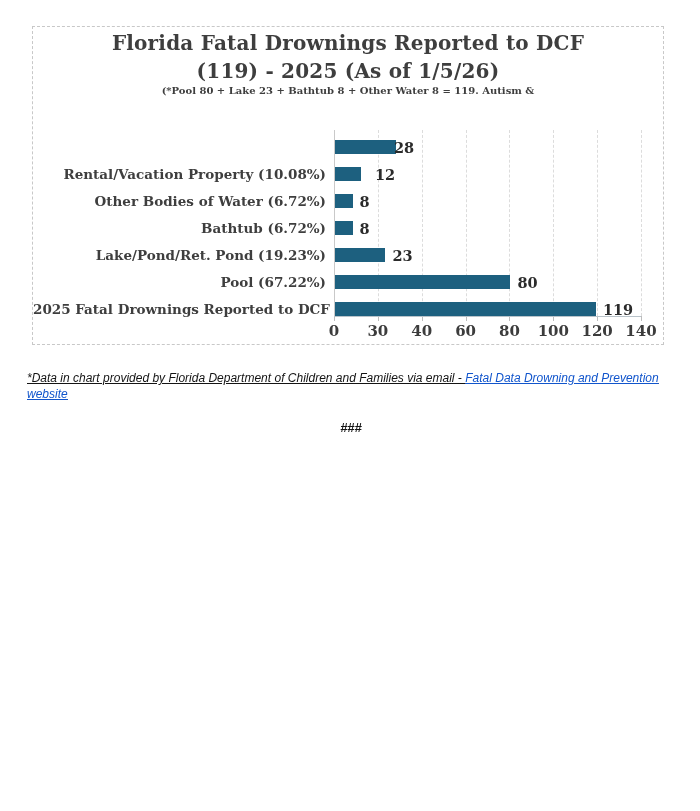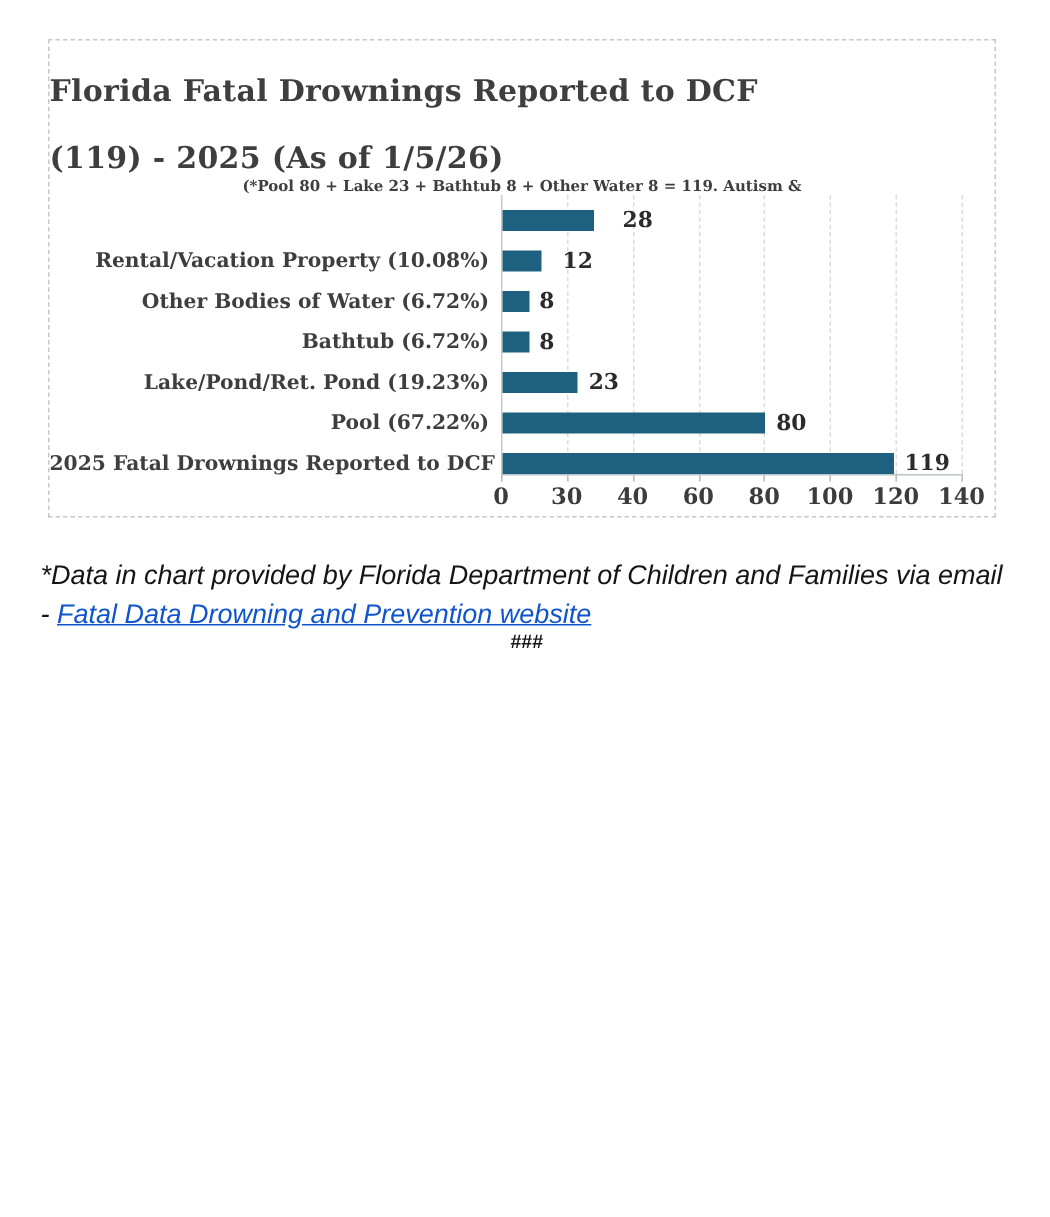--- a/index.html
+++ b/index.html
@@ -14,21 +14,22 @@
   
   .chart-frame {
     position: absolute;
     left: 32px; top: 26px;
     width: 632px; height: 319px;
     border: 1px dashed #c8c8c8;
     background: #ffffff;
     font-family: "DejaVu Serif", serif;
   }
   .chart-title {
-    margin-top: 21px;
+    margin-top: 4px;
+    text-align: center;
     font-weight: bold;
     font-size: 20px;
     line-height: 24px;
     color: #3e3e3e;
     letter-spacing: 0.2px;
   }
   .chart-subtitle {
     text-align: center;
     font-weight: bold;
     font-size: 10px;
@@ -93,23 +94,24 @@
     font-size: 15px;
     color: #3c3c3c;
   }
 
   
   .footer-note {
     position: absolute;
     left: 27px; top: 370px;
     width: 648px;
     font-style: italic;
-    font-size: 18px;
-    line-height: 26px;
+    font-size: 12px;
+    line-height: 16px;
     color: #141414;
+    text-decoration: underline;
   }
   .footer-link {
     text-decoration: underline;
     cursor: pointer;
   }
   .end-mark {
     position: absolute;
     left: 27px; top: 420px;
     width: 648px;
     text-align: center;
@@ -147,21 +149,21 @@
       <div class="x-tick-label" style="left: 520.286px; top: 295px;">100</div>
       <div class="gridline" style="left: 564.143px; top: 103px; height: 191px;"></div>
       <div class="axis-tick" style="left: 564.143px; top: 289px;"></div>
       <div class="x-tick-label" style="left: 564.143px; top: 295px;">120</div>
       <div class="gridline" style="left: 608px; top: 103px; height: 191px;"></div>
       <div class="axis-tick" style="left: 608px; top: 289px;"></div>
       <div class="x-tick-label" style="left: 608px; top: 295px;">140</div>
       <div class="baseline" style="left: 301px; top: 289px; width: 307px;"></div>
       <div class="bar-row" style="top: 106px;">
         <div class="bar" style="left: 302px; width: 61.4px; background: rgb(29, 96, 127);"></div>
-        <div class="bar-value" style="left: 382px;">28</div>
+        <div class="bar-value" style="left: 361px;">28</div>
       </div>
       <div class="bar-row" style="top: 133px;">
         <div class="bar-label">Rental/Vacation Property (10.08%)</div>
         <div class="bar" style="left: 302px; width: 26.3143px; background: rgb(29, 96, 127);"></div>
         <div class="bar-value" style="left: 342px;">12</div>
       </div>
       <div class="bar-row" style="top: 160px;">
         <div class="bar-label">Other Bodies of Water (6.72%)</div>
         <div class="bar" style="left: 302px; width: 17.5429px; background: rgb(29, 96, 127);"></div>
         <div class="bar-value" style="left: 326.543px;">8</div>

